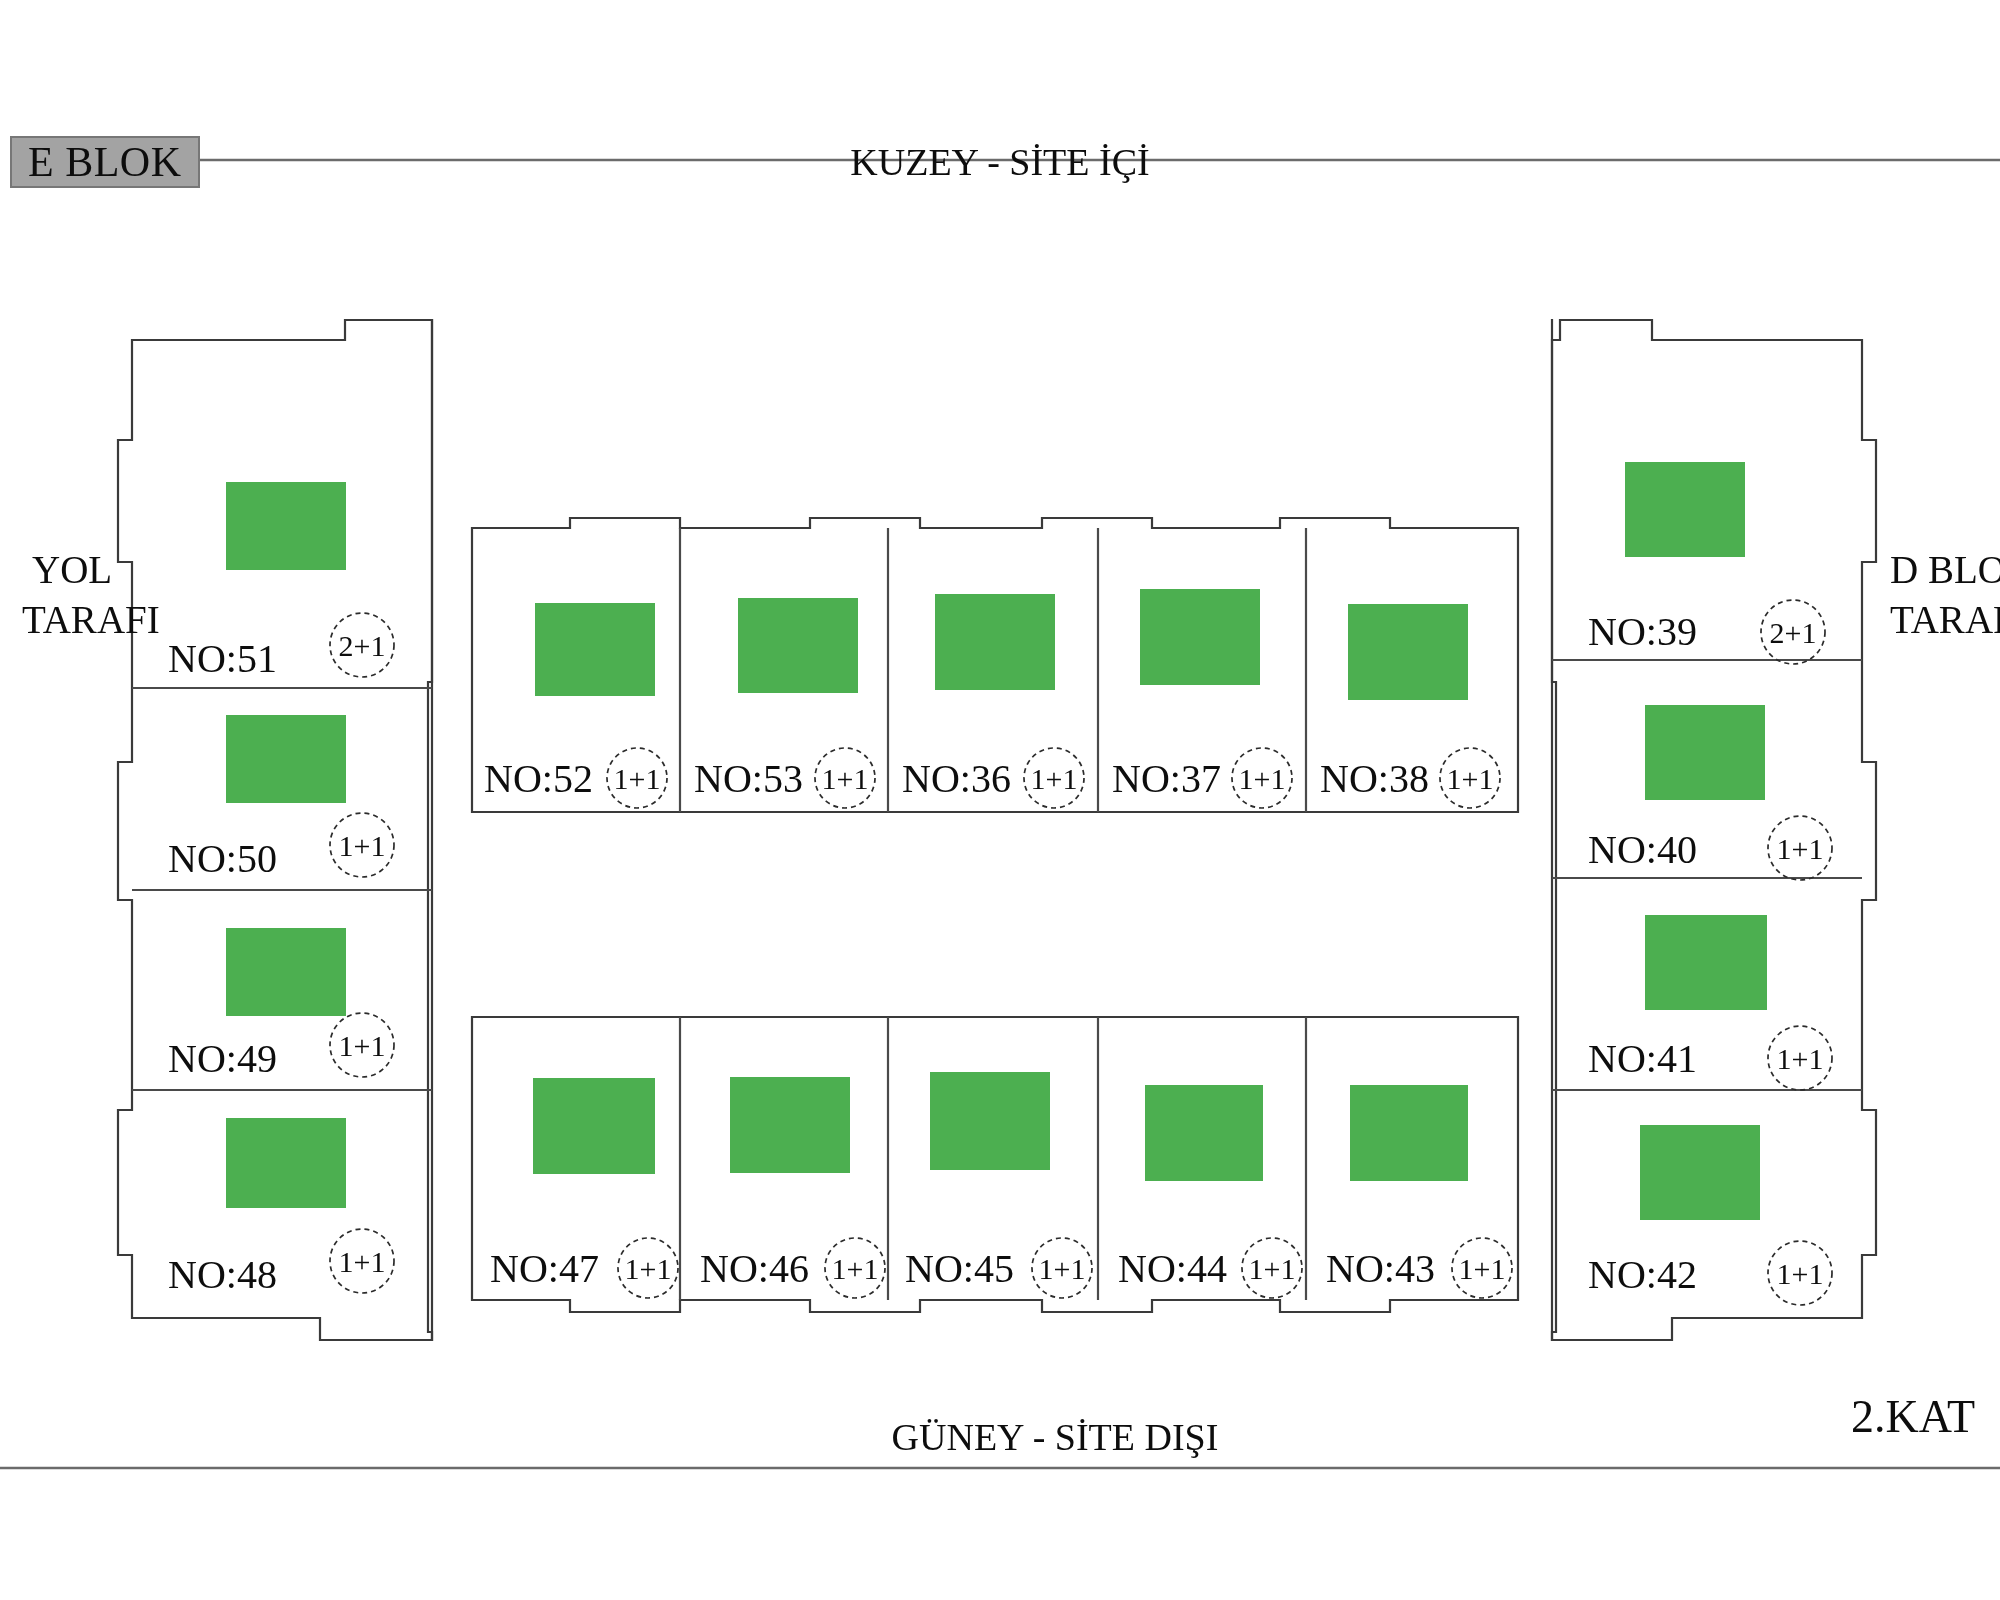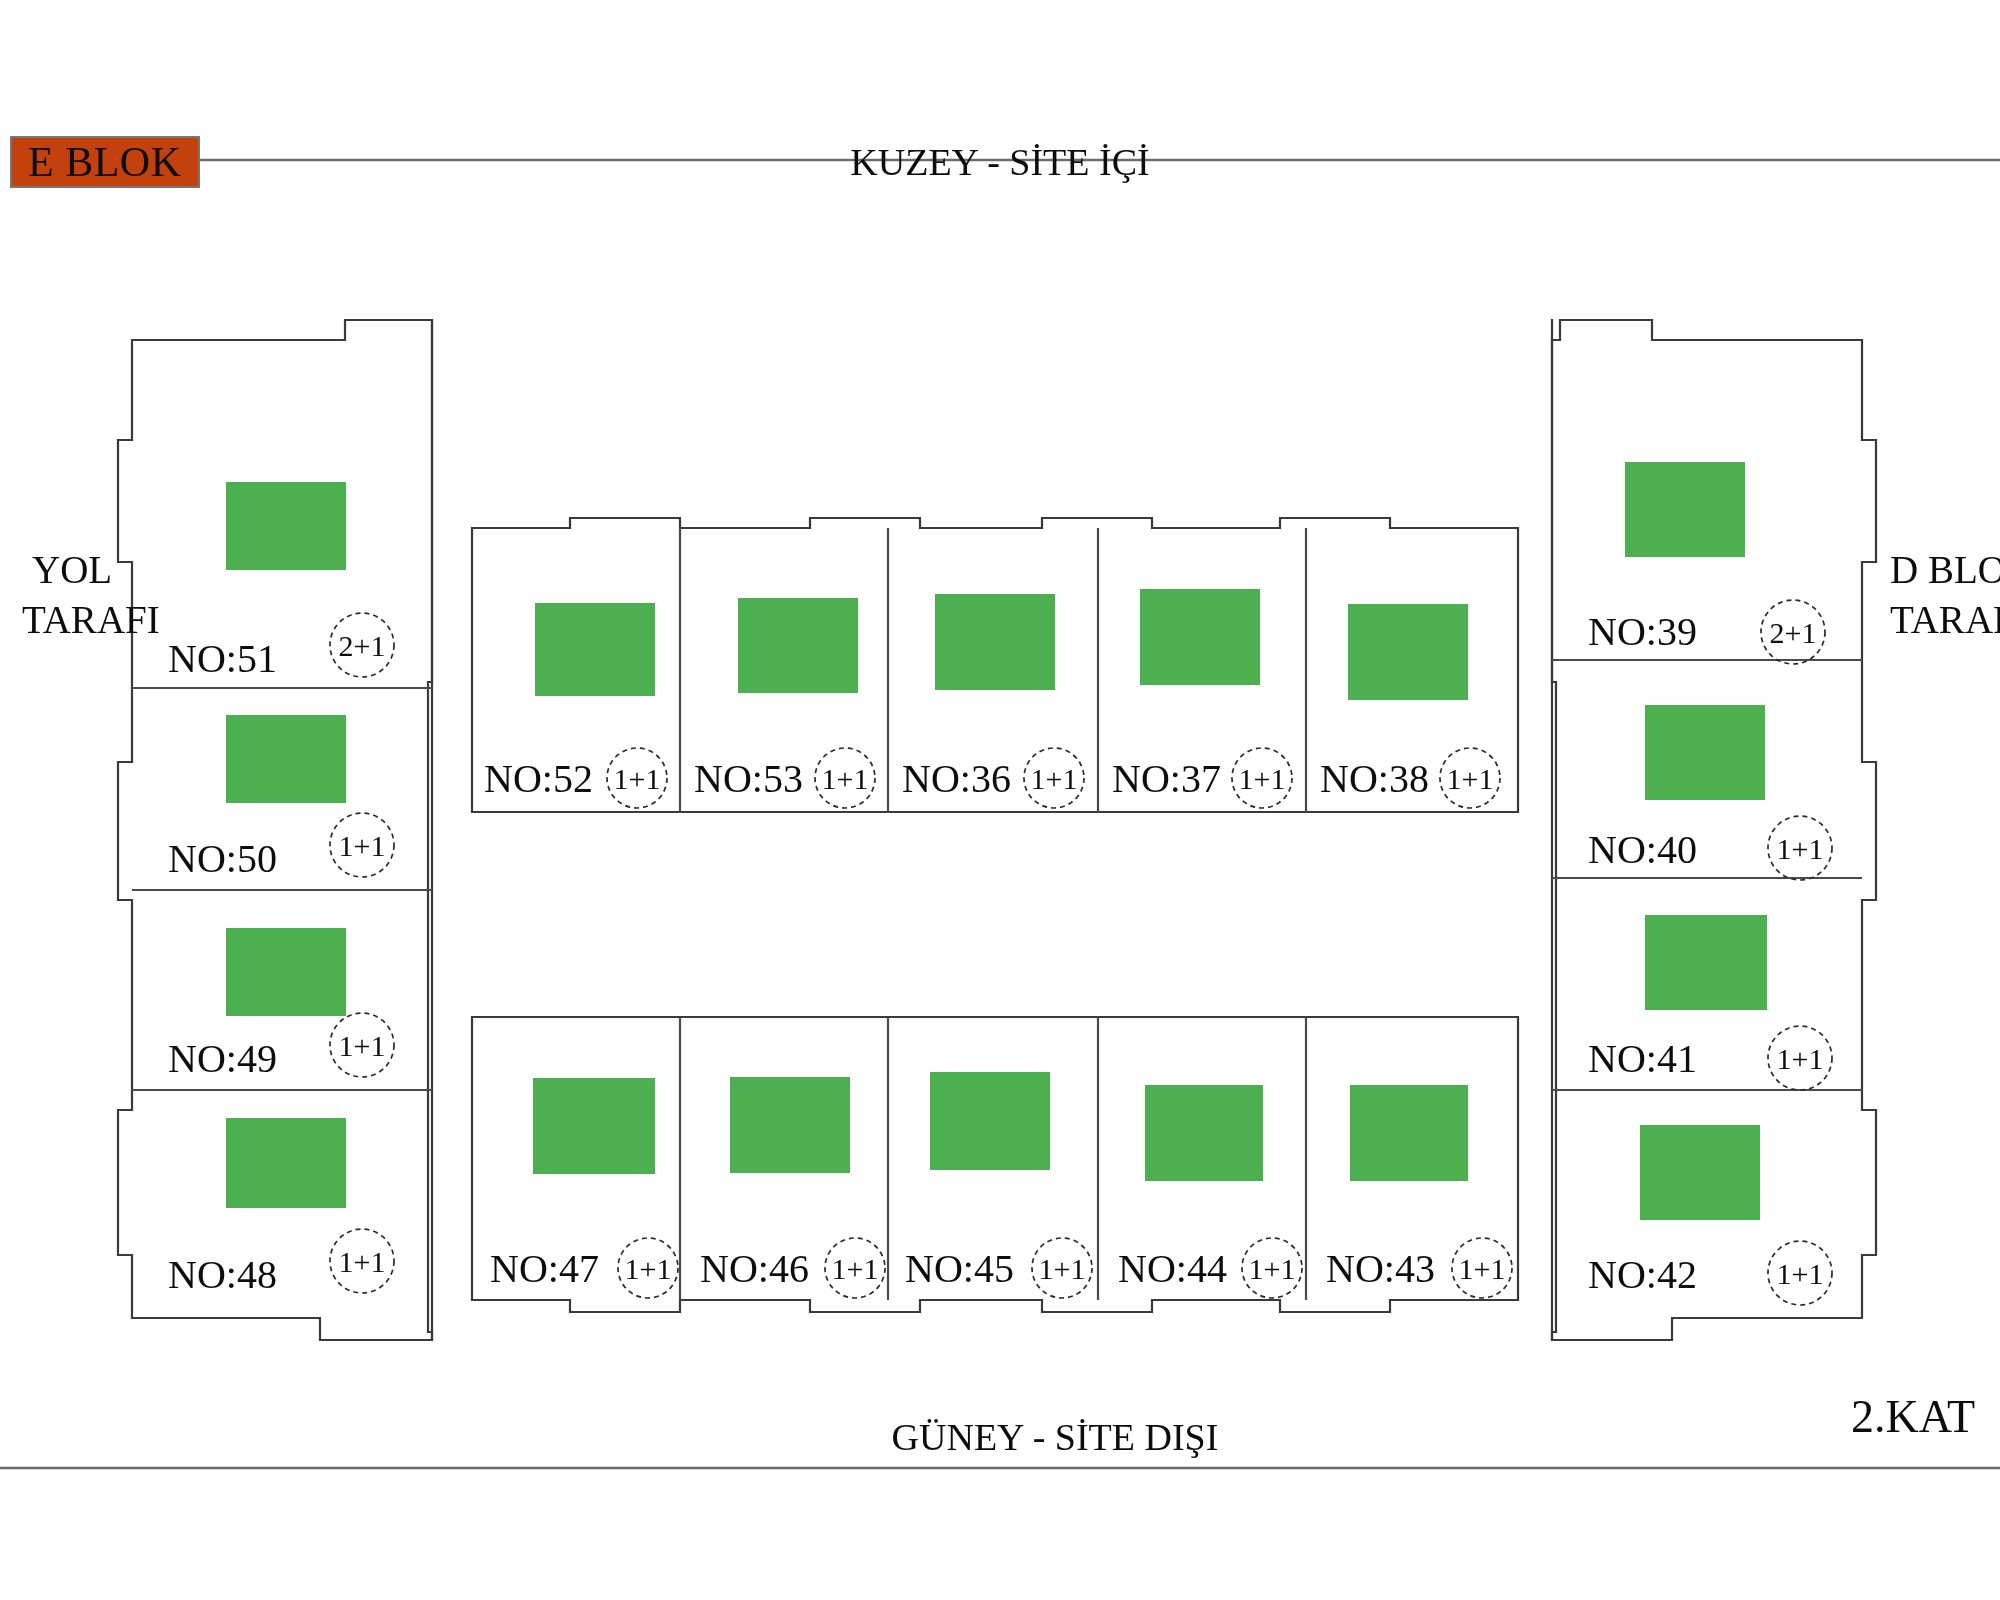--- a/index.html
+++ b/index.html
@@ -72,21 +72,21 @@
   .floor-label {
     font-family: "Liberation Serif", "DejaVu Serif", serif;
     font-size: 46px;
     fill: #0d0d0d;
     text-anchor: end;
   }
   .blocktag {
     position: absolute;
     box-sizing: border-box;
     border: 2px solid #777;
-    background: #c2410c;
+    background: #a3a3a3;
     display: flex;
     align-items: center;
     padding-left: 16px;
   }
   .blocktag span {
     font-family: "Liberation Serif", "DejaVu Serif", serif;
     font-size: 42px;
     color: #0d0d0d;
     letter-spacing: 0.5px;
   }

